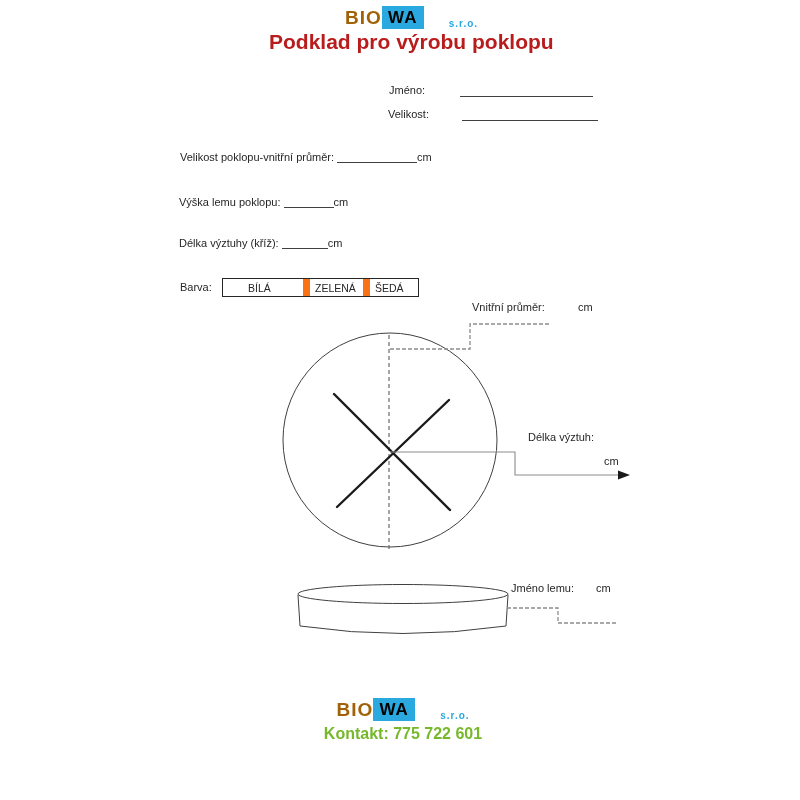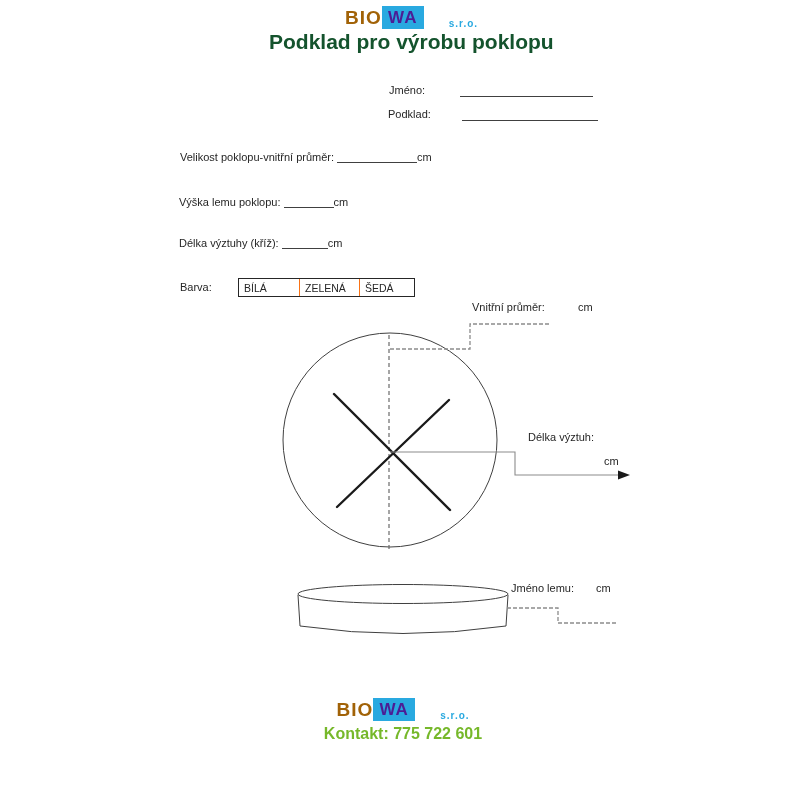--- a/index.html
+++ b/index.html
@@ -4,72 +4,72 @@
 <style>
   html,body{margin:0;padding:0;background:#ffffff;}
   .page{
     position:relative;width:800px;height:800px;background:#ffffff;overflow:hidden;
     font-family:"Liberation Sans",sans-serif;color:#262626;
   }
   .abs{position:absolute;}
   
   .logo{display:inline-flex;align-items:flex-end;line-height:1;}
   .logo .p1{font-weight:bold;font-size:19px;letter-spacing:1px;color:#a16207;padding-bottom:2px;}
-  .logo .p2{font-weight:bold;font-size:17px;color:#4c1d95;background:#29a9e0;
+  .logo .p2{font-weight:bold;font-size:17px;color:#000000;background:#29a9e0;
             width:42px;height:23px;display:inline-flex;align-items:center;justify-content:center;letter-spacing:1px;}
   .logo .p3{font-weight:bold;font-size:10px;color:#29a9e0;margin-left:3px;letter-spacing:1px;padding-left:22px;}
   
-  .title{font-size:21px;font-weight:bold;color:#14532d;white-space:nowrap;}
+  .title{font-size:21px;font-weight:bold;color:#b91c1c;white-space:nowrap;}
   
   .lbl{font-size:11px;white-space:nowrap;}
   .blank{display:inline-block;border-bottom:1px solid #404040;height:12px;}
   .fieldrow{display:flex;align-items:flex-end;font-size:11px;white-space:nowrap;}
   
   .ctable{display:flex;border:1px solid #262626;height:17px;}
   .ctable .cell{font-size:10.5px;display:flex;align-items:center;padding-left:5px;box-sizing:border-box;}
-  .ctable .cell + .cell{border-left:1px solid #f97316;}
+  .ctable .cell + .cell{border-left:7px solid #f97316;}
   
   .kontakt{font-size:16px;font-weight:bold;color:#76b82a;white-space:nowrap;}
 </style>
 </head>
 <body>
 
 <div class="page">
 
   <div class="abs logo" style="left:345px;top:6px;">
     <span class="p1">BIO</span>
     <span class="p2">WA</span>
     <span class="p3">s.r.o.</span>
   </div>
 
   <div class="abs title" style="left:269px;top:30px;">Podklad pro výrobu poklopu</div>
 
   <div class="abs lbl" style="left:389px;top:84px;">Jméno:</div>
   <span class="abs blank" style="left:460px;top:84px;width:133px;"></span>
-  <div class="abs lbl" style="left:388px;top:108px;">Podklad:</div>
+  <div class="abs lbl" style="left:388px;top:108px;">Velikost:</div>
   <span class="abs blank" style="left:462px;top:108px;width:136px;"></span>
 
   <div class="abs fieldrow" style="left:180px;top:150px;">
     <span class="lbl">Velikost poklopu-vnitřní průměr:</span>
     <span class="blank" style="width:80px;margin-left:3px;"></span>
     <span class="lbl">cm</span>
   </div>
   <div class="abs fieldrow" style="left:179px;top:195px;">
     <span class="lbl">Výška lemu poklopu:</span>
     <span class="blank" style="width:50px;margin-left:3px;"></span>
     <span class="lbl">cm</span>
   </div>
   <div class="abs fieldrow" style="left:179px;top:236px;">
     <span class="lbl">Délka výztuhy (kříž):</span>
     <span class="blank" style="width:46px;margin-left:3px;"></span>
     <span class="lbl">cm</span>
   </div>
 
   <div class="abs lbl" style="left:180px;top:281px;">Barva:</div>
-  <div class="abs ctable" style="left:238px;top:278px;width:175px;">
+  <div class="abs ctable" style="left:222px;top:278px;width:175px;padding-left:20px;">
     <span class="cell" style="width:60px;">BÍLÁ</span>
     <span class="cell" style="width:60px;">ZELENÁ</span>
     <span class="cell" style="width:55px;">ŠEDÁ</span>
   </div>
 
   <svg class="abs" style="left:0;top:0;" width="800" height="800" viewBox="0 0 800 800">
 
     <circle cx="390" cy="440" r="107" fill="none" stroke="#404040" stroke-width="1"></circle>
 
     <line x1="389" y1="335" x2="389" y2="549" stroke="#6a6a6a" stroke-width="1.2" stroke-dasharray="4 3"></line>

